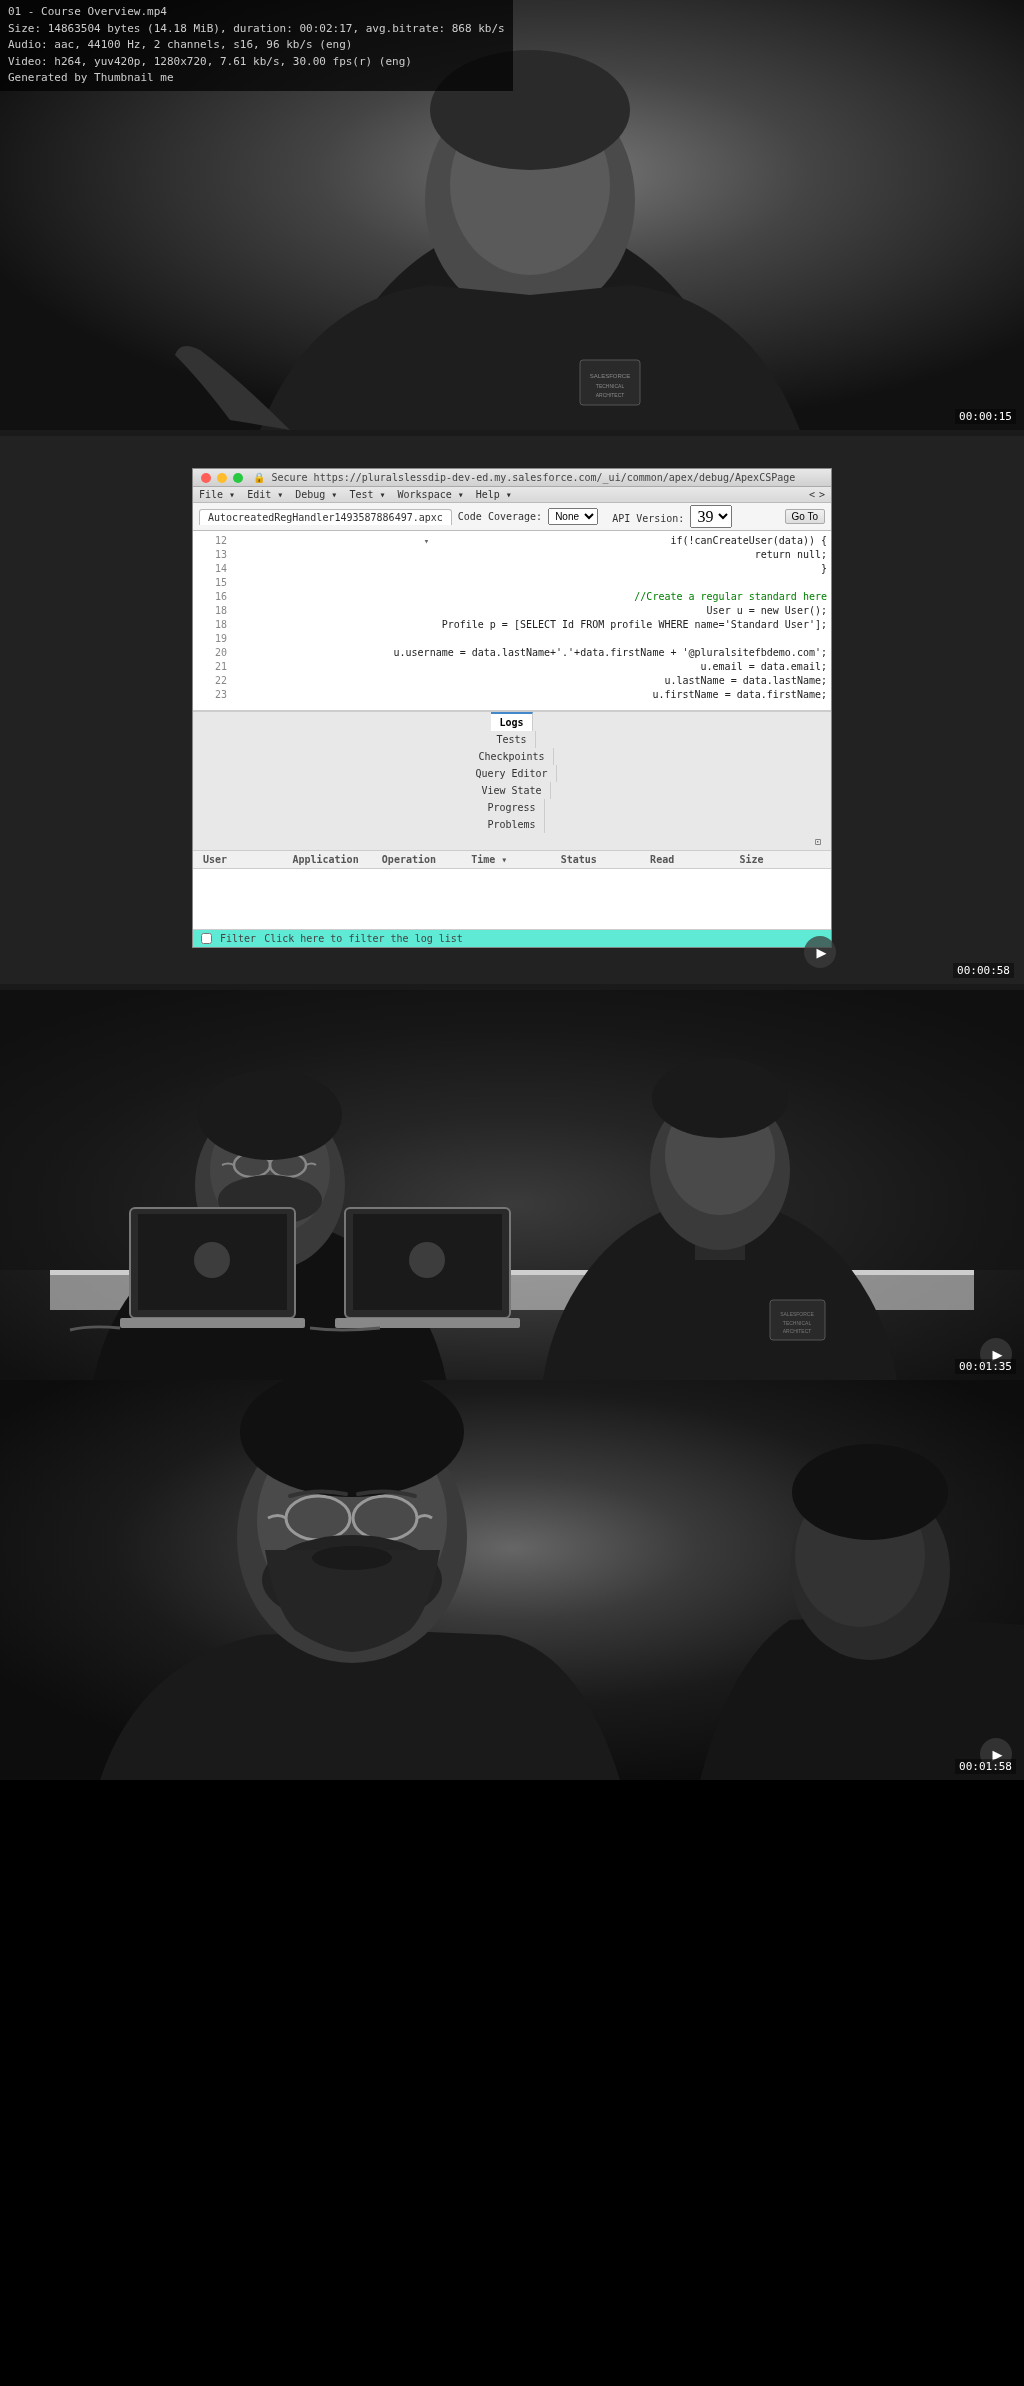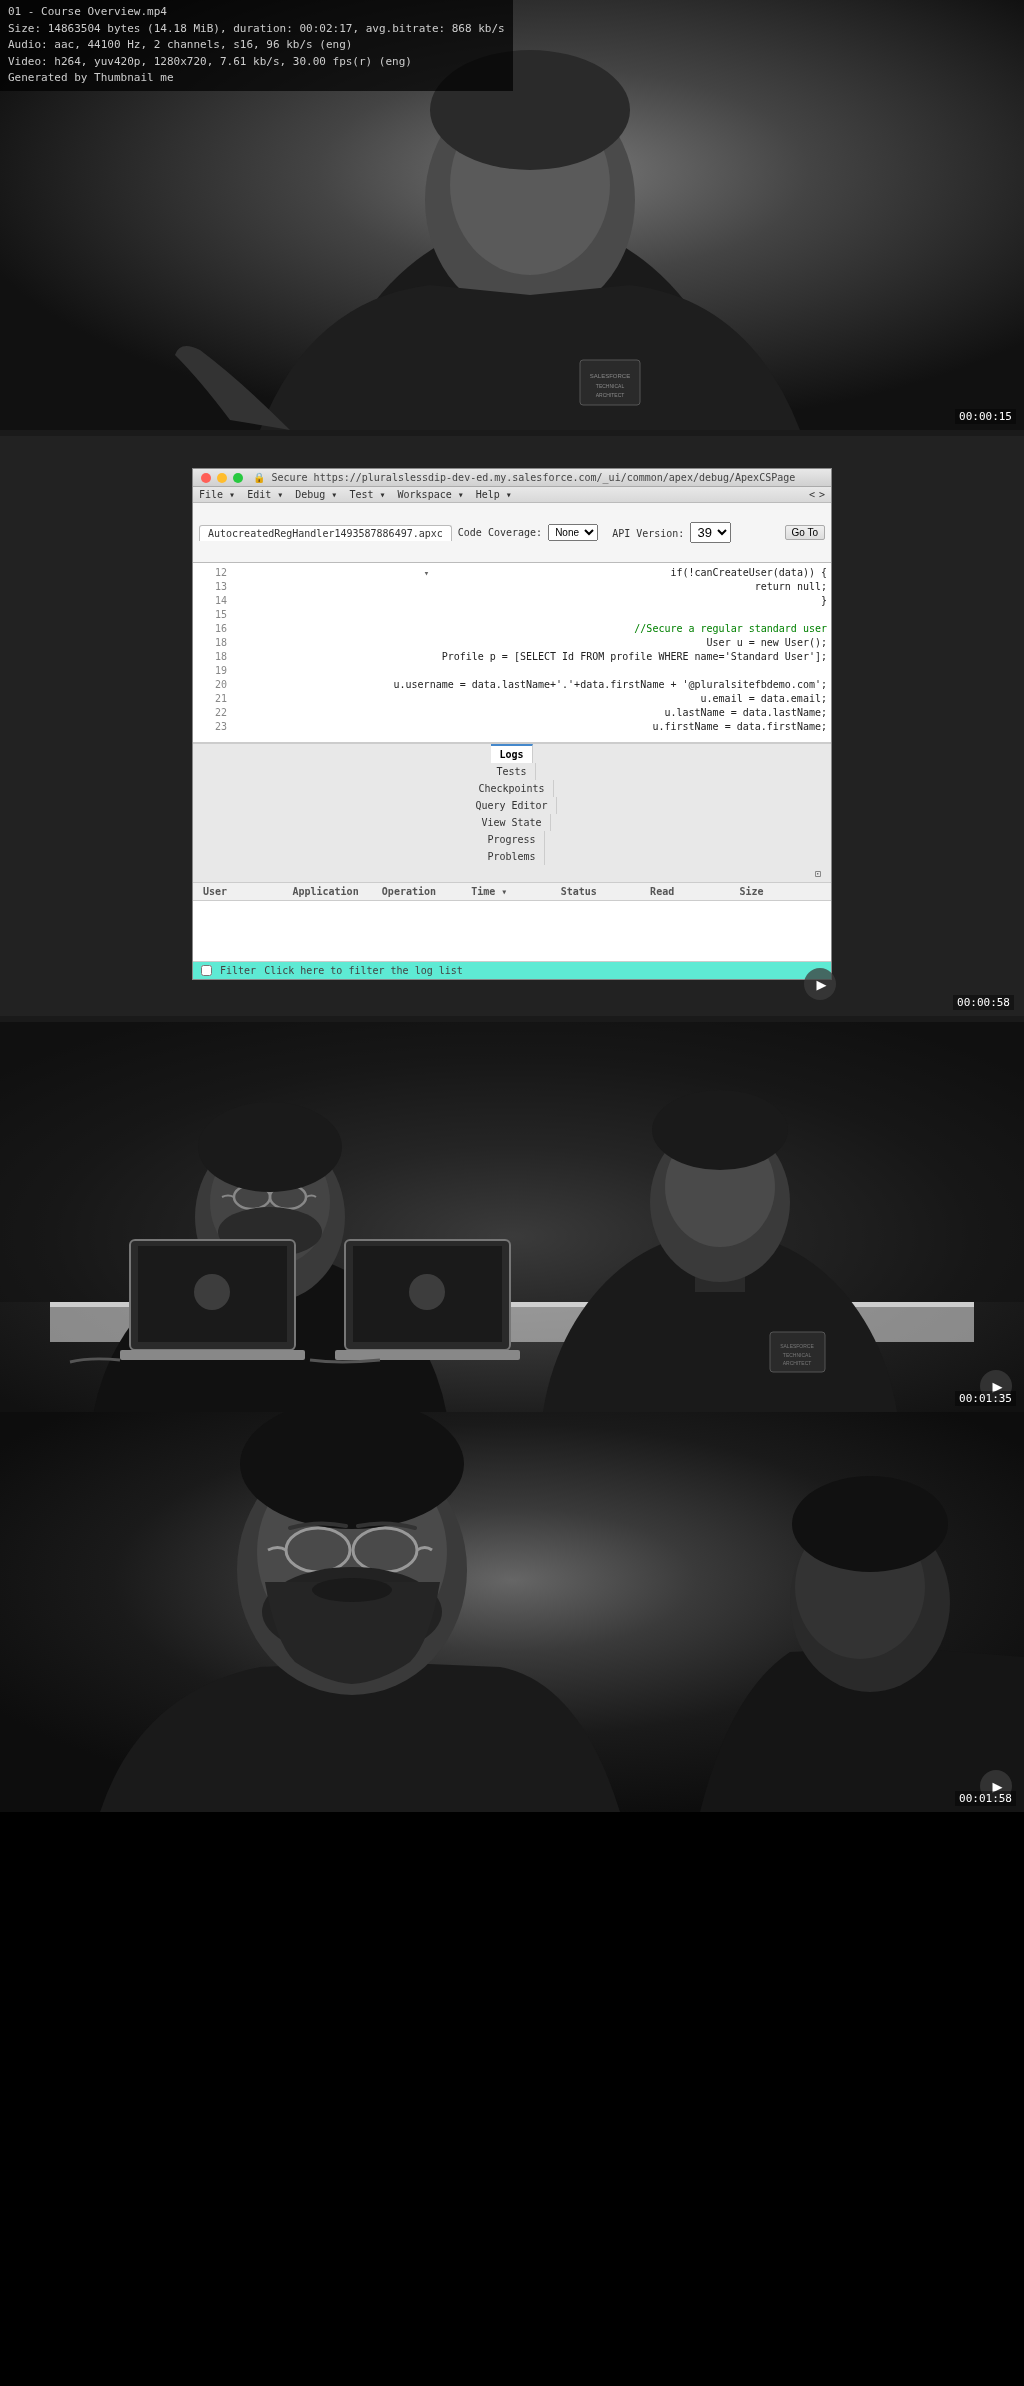--- a/index.html
+++ b/index.html
@@ -77,21 +77,21 @@
       color: #333;
       border-bottom: 1px solid #bbb;
       display: flex;
       gap: 12px;
       align-items: flex-end;
     }
     .ide-menubar span { cursor: default; }
     .ide-menubar .nav-arrows { margin-left: auto; display: flex; gap: 4px; }
     .ide-toolbar {
       background: #f5f5f5;
-      padding: 19px 6px;
+      padding: 2px 6px;
       border-bottom: 1px solid #bbb;
       display: flex;
       align-items: center;
       gap: 6px;
       font-size: 10px;
     }
     .ide-tab {
       background: #fff;
       border: 1px solid #bbb;
       border-bottom: none;
@@ -108,22 +108,23 @@
     .ide-coverage select {
       font-size: 10px;
       padding: 1px 2px;
     }
     .ide-api {
       font-size: 10px;
       color: #333;
       margin-left: 8px;
     }
     .ide-api select {
-      font-size: 13px;
+      font-size: 16px;
       padding: 1px 2px;
+      font-family: Liberation Serif, serif;
     }
     .go-to-btn {
       margin-left: auto;
       background: linear-gradient(to bottom, #f0f0f0, #ddd);
       border: 1px solid #aaa;
       font-size: 10px;
       padding: 1px 6px;
       cursor: pointer;
       border-radius: 2px;
     }
@@ -377,21 +378,21 @@
           <span class="code-text">        }</span>
         </div>
         <div class="code-line">
           <span class="line-num">15</span>
           <span class="line-arrow"></span>
           <span class="code-text"></span>
         </div>
         <div class="code-line">
           <span class="line-num">16</span>
           <span class="line-arrow"></span>
-          <span class="code-text" style="color:#008000;">        //Secure a regular standard user</span>
+          <span class="code-text" style="color:#008000;">        //Create a regular standard here</span>
         </div>
         <div class="code-line">
           <span class="line-num">18</span>
           <span class="line-arrow"></span>
           <span class="code-text">        User u = new User();</span>
         </div>
         <div class="code-line">
           <span class="line-num">18</span>
           <span class="line-arrow"></span>
           <span class="code-text">        Profile p = [SELECT Id FROM profile WHERE name='Standard User'];</span>

